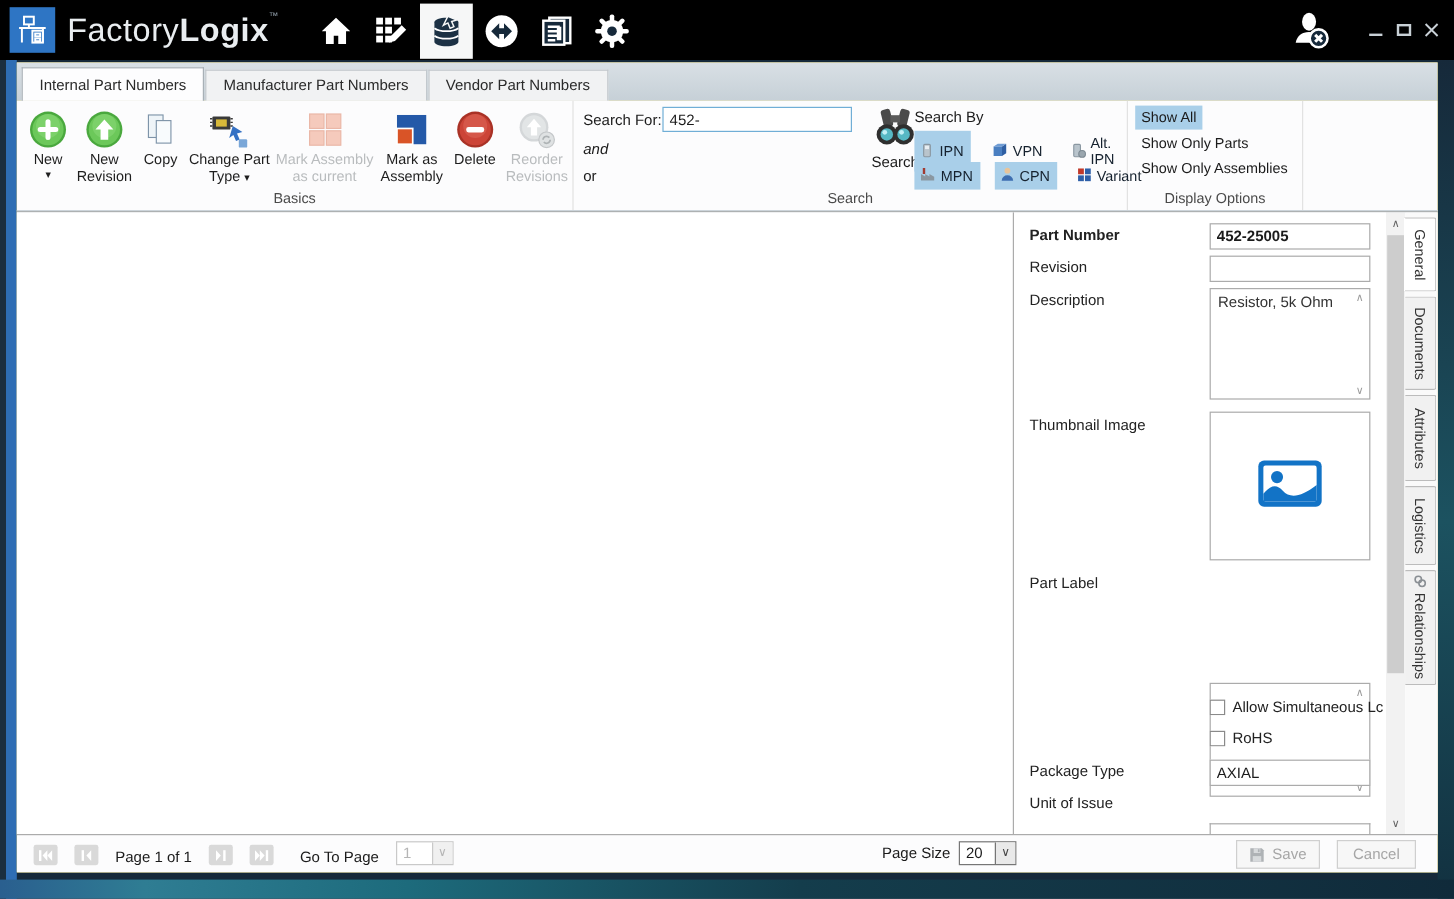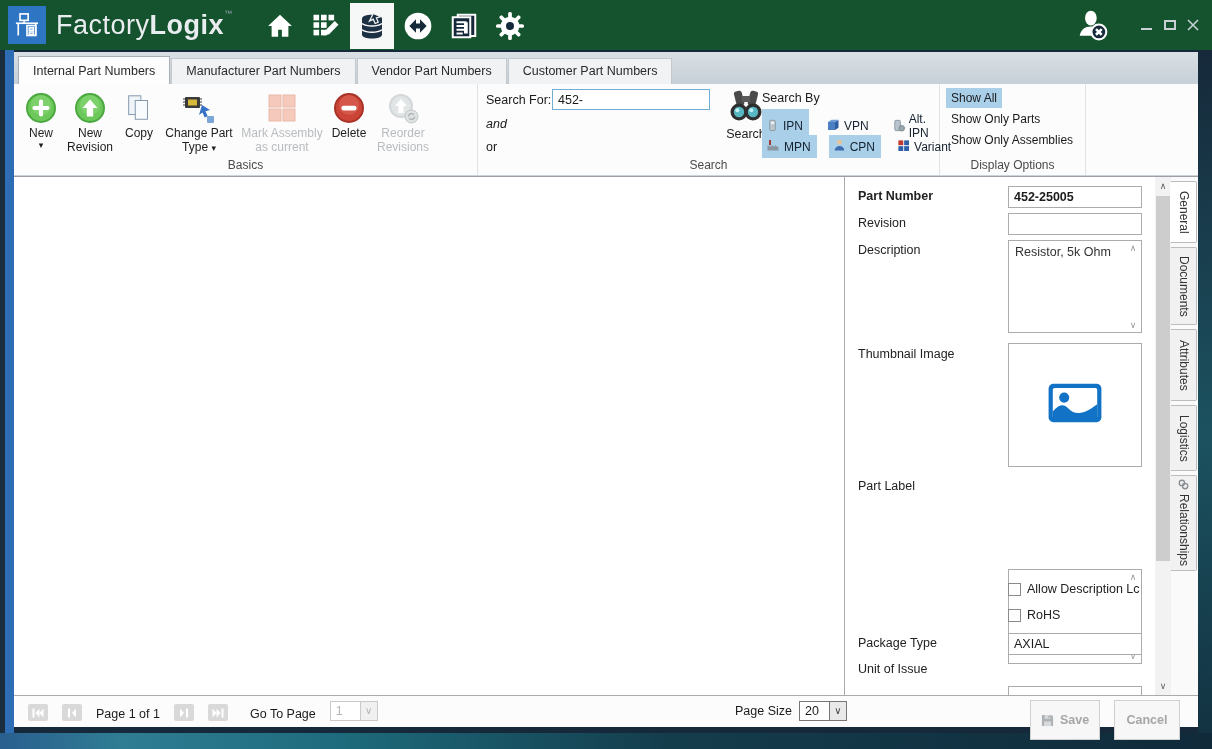--- a/index.html
+++ b/index.html
@@ -8,21 +8,21 @@
 
   
   .frame-left  { position:absolute; top:50px; left:0; bottom:0; width:14px;
                  background:linear-gradient(90deg,#1b2e3f 0 5px,#2e6db4 5px 14px); }
   .frame-right { position:absolute; top:50px; right:0; bottom:0; width:14px;
                  background:linear-gradient(180deg,#16293a,#1c5260 55%,#123140); }
   .frame-bottom{ position:absolute; left:0; right:0; bottom:0; height:16px;
                  background:linear-gradient(90deg,#2a5f8f 0%,#2f7d93 10%,#1d6b7c 28%,#143d4c 55%,#102a3a 100%); }
 
   
-  .titlebar { position:absolute; top:0; left:0; right:0; height:50px; background:#14532d; display:flex; align-items:center; }
+  .titlebar { position:absolute; top:0; left:0; right:0; height:50px; background:#000000; display:flex; align-items:center; }
   .logo { width:38px; height:38px; margin-left:8px; background:#2e75c4; display:flex; align-items:center; justify-content:center; }
   .brand { margin-left:10px; color:#e9edf0; font-size:27px; letter-spacing:.5px; white-space:nowrap; }
   .brand .bf { font-weight:400; }
   .brand .bl { font-weight:700; }
   .brand sup { font-size:8px; color:#93a1ac; vertical-align:18px; }
   .nav { display:flex; align-items:center; margin-left:24px; height:50px; }
   .navicon { width:44px; height:46px; margin:2px 1px 0 1px; display:flex; align-items:center; justify-content:center; cursor:pointer; }
   .navicon.active { background:#f6f7f7; }
   .titlebar-right { margin-left:auto; display:flex; align-items:center; }
   .usericon { width:40px; height:40px; display:flex; align-items:center; justify-content:center; margin-right:22px; cursor:pointer; }
@@ -112,22 +112,22 @@
   .gotolabel { font-size:12.5px; color:#1b1b1b; margin-left:8px; }
   .fselect { position:relative; width:48px; height:20px; border:1px solid #c9c9c9; background:#fff; }
   .fselect .sval { position:absolute; left:5px; top:2px; font-size:12.5px; color:#b5b5b5; }
   .fselect .sarrowbtn { position:absolute; right:0; top:0; width:17px; height:100%; border-left:1px solid #c9c9c9;
                         background:#f0f0f0; text-align:center; font-size:10px; color:#b5b5b5; line-height:18px; }
   .fselect.enabled { border-color:#767676; }
   .fselect.enabled .sval { color:#1b1b1b; }
   .fselect.enabled .sarrowbtn { color:#444; border-left-color:#767676; background:#e9e9e9; cursor:pointer; }
   .psizewrap { position:absolute; left:721px; top:5px; display:flex; align-items:center; gap:7px; }
   .psizelabel { font-size:12.5px; color:#1b1b1b; }
-  .actionbtn { position:absolute; top:4px; height:40px; background:#f7f7f7; border:1px solid #cfcfcf;
-               font-size:12.5px; color:#a6a6a6; display:flex; align-items:center; justify-content:center; gap:6px; cursor:default;font-weight:bold; }
+  .actionbtn { position:absolute; top:4px; height:24px; background:#f7f7f7; border:1px solid #cfcfcf;
+               font-size:12.5px; color:#a6a6a6; display:flex; align-items:center; justify-content:center; gap:6px; cursor:default; }
   .savebtn { right:98px; width:70px; }
   .cancelbtn { right:18px; width:66px; }
 </style>
 </head>
 <body>
 
 <div class="frame-left"></div>
 <div class="frame-right"></div>
 <div class="frame-bottom"></div>
 
@@ -222,21 +222,20 @@
     </div>
   </div>
 </div>
 
 <div class="client">
 
   <div class="tabstrip">
     <div class="tab active">Internal Part Numbers</div>
     <div class="tab">Manufacturer Part Numbers</div>
     <div class="tab">Vendor Part Numbers</div>
-    <div class="tab">Customer Part Numbers</div>
   </div>
 
   <div class="ribbon">
 
     <div class="group g-basics">
       <div class="rbtn" style="width:42px">
         <span class="ricon">
           <svg width="32" height="32" viewBox="0 0 32 32">
               <circle cx="16" cy="16" r="15" fill="#4aa83e"></circle>
               <circle cx="16" cy="16" r="13" fill="#6cc85a"></circle>
@@ -284,20 +283,29 @@
           <svg width="32" height="32" viewBox="0 0 32 32">
               <g fill="#f5cabc" stroke="#eab7a7">
                 <rect x="3" y="3" width="12" height="12"></rect>
                 <rect x="17" y="3" width="12" height="12"></rect>
                 <rect x="3" y="17" width="12" height="12"></rect>
                 <rect x="17" y="17" width="12" height="12"></rect>
               </g>
             </svg>
         </span>
         <span>Mark Assembly as current</span>
+      </div>
+      <div class="rbtn" style="width:64px">
+        <span class="ricon">
+          <svg width="30" height="30" viewBox="0 0 32 32">
+              <rect x="3" y="3" width="26" height="26" fill="#2459a8"></rect>
+              <rect x="3" y="15" width="14" height="14" fill="#d95427" stroke="#fff" stroke-width="1.5"></rect>
+            </svg>
+        </span>
+        <span>Mark as Assembly</span>
       </div>
       <div class="rbtn" style="width:46px">
         <span class="ricon">
           <svg width="32" height="32" viewBox="0 0 32 32">
               <circle cx="16" cy="16" r="15" fill="#a93226"></circle>
               <circle cx="16" cy="16" r="13" fill="#cc4437"></circle>
               <circle cx="16" cy="13" r="10" fill="#dd6a5b" opacity=".5"></circle>
               <rect x="8.5" y="13.8" width="15" height="4.6" rx="2" fill="#fff"></rect>
             </svg>
         </span>
@@ -437,21 +445,21 @@
 
       <span class="plabel" style="top:302px">Part Label</span>
       <div class="ptextarea pctl" style="top:299px;height:95px">
         <span></span>
         <span class="mini-arrow mini-up">∧</span>
         <span class="mini-arrow mini-down">∨</span>
       </div>
 
       <div class="cbrow" style="top:405px">
         <span class="cbox"></span>
-        <span class="cblabel">Allow Description Lc</span>
+        <span class="cblabel">Allow Simultaneous Lc</span>
       </div>
       <div class="cbrow" style="top:431px">
         <span class="cbox"></span>
         <span class="cblabel">RoHS</span>
       </div>
 
       <span class="plabel" style="top:459px">Package Type</span>
       <input class="pinput pctl" style="top: 456px;" type="text" value="AXIAL">
 
       <span class="plabel" style="top:485px">Unit of Issue</span>

